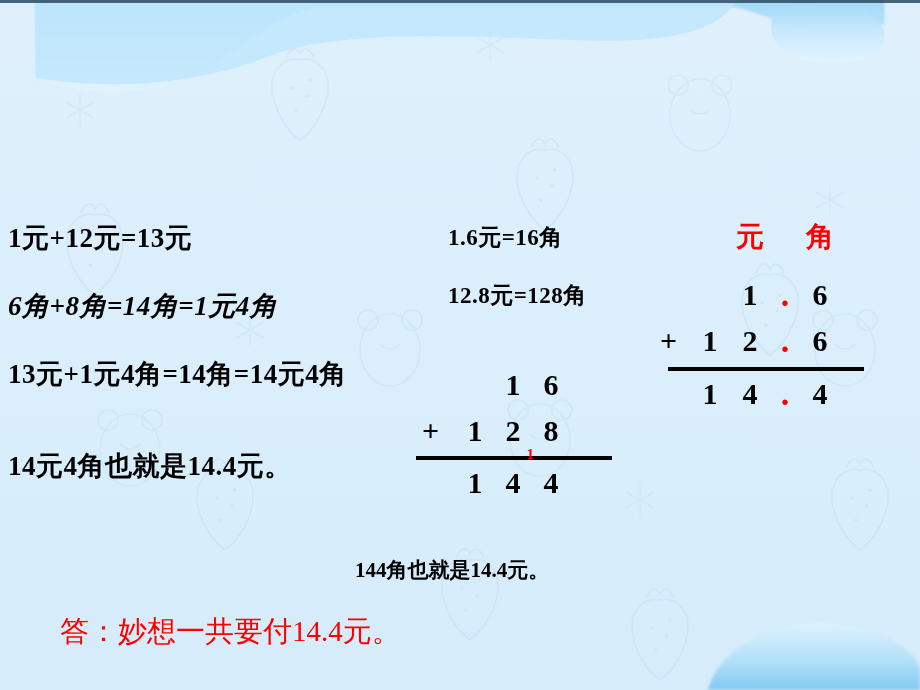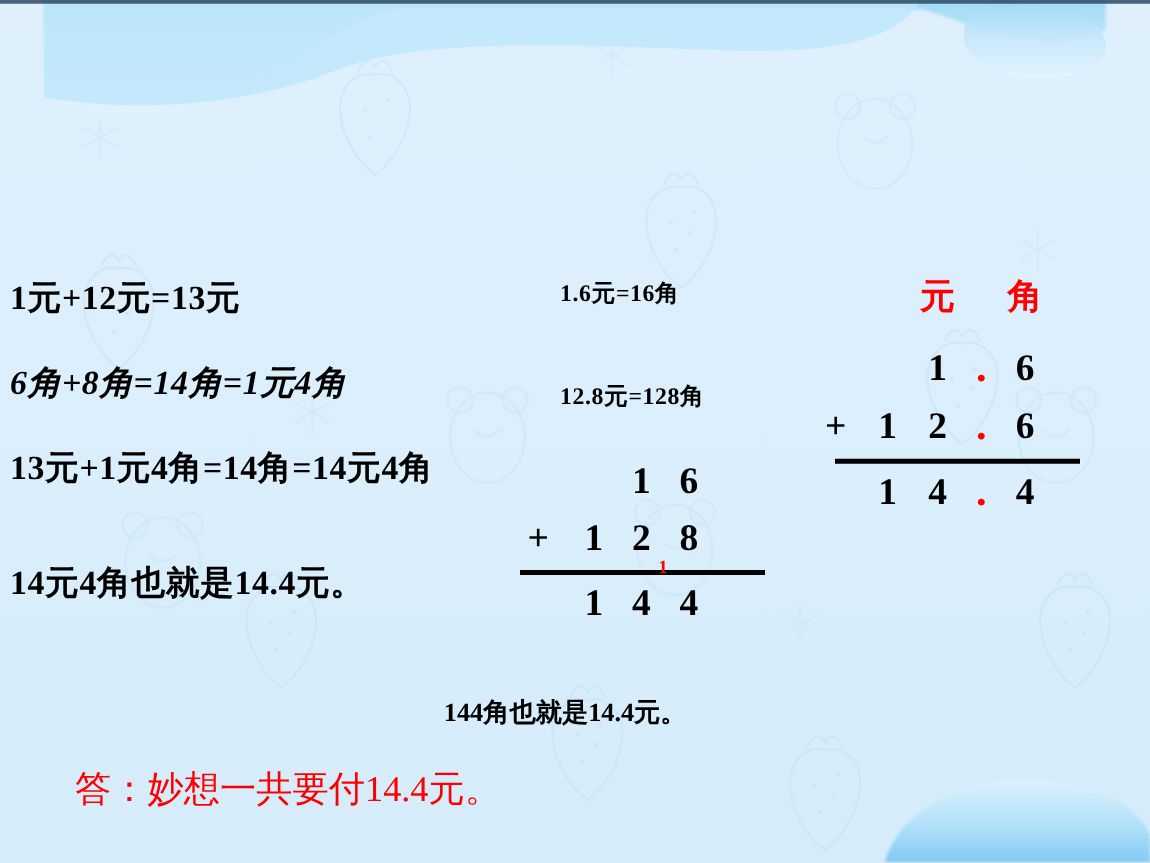--- a/index.html
+++ b/index.html
@@ -80,23 +80,23 @@
   }
 
   
   .eq-left { font-size: 27px; left: 8px; }
   .eq-l1 { top: 220px; }
   .eq-l2 { top: 288px; font-style: italic; }
   .eq-l3 { top: 356px; }
   .eq-l4 { top: 404px; margin-top: 44px; }
 
   
-  .eq-mid { font-size: 19px; left: 448px; font-family: Liberation Serif, serif; }
+  .eq-mid { font-size: 23px; left: 448px; font-family: Liberation Serif, serif; }
   .eq-m1 { top: 222px; }
-  .eq-m2 { top: 304px; }
+  .eq-m2 { top: 280px; }
 
   
   .vsum {
     position: absolute;
     font-family: "Liberation Serif", "DejaVu Serif", serif;
     font-weight: bold;
   }
 
   .vrow {
     display: flex;

